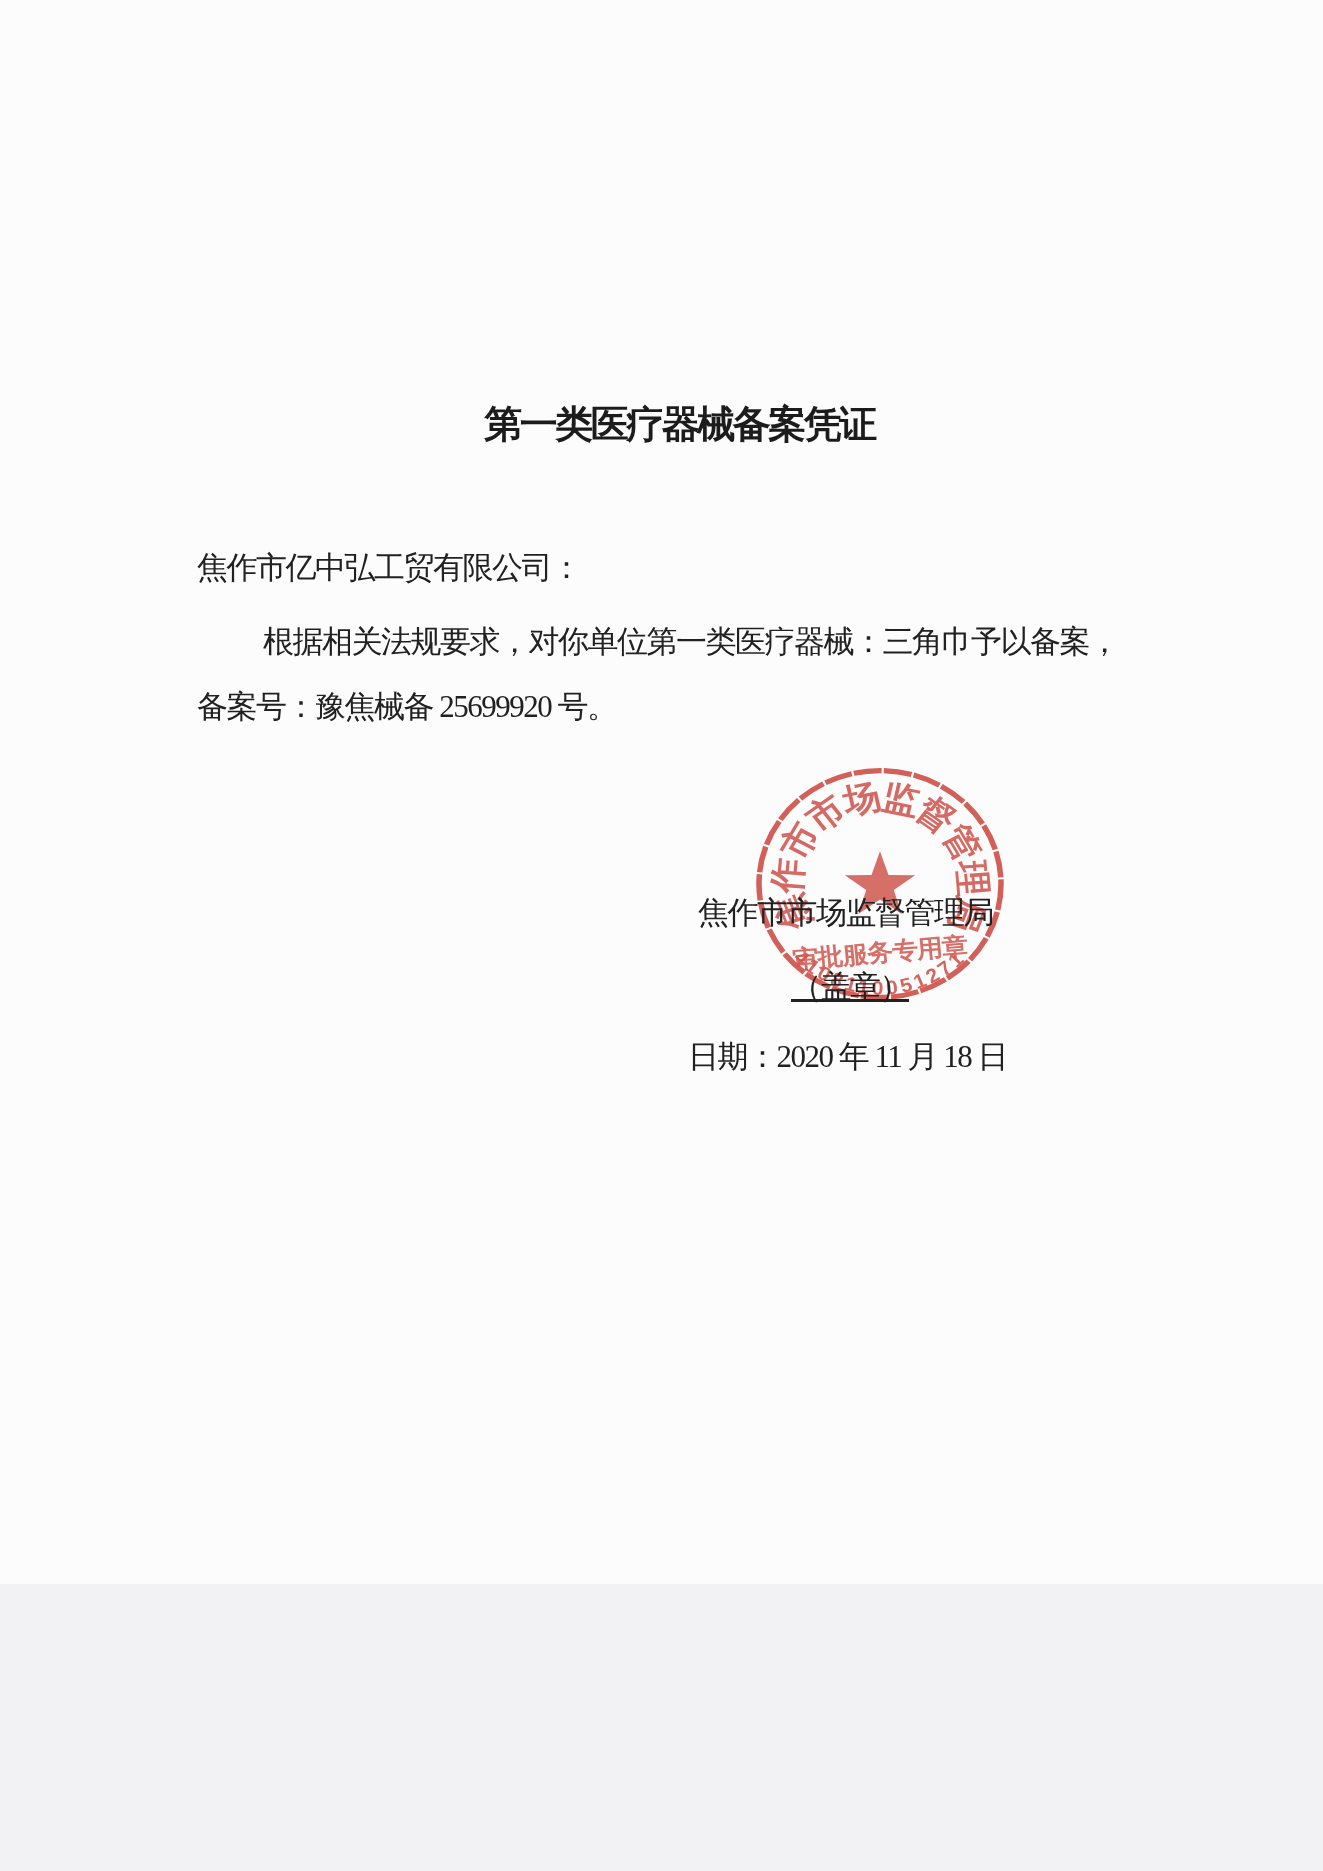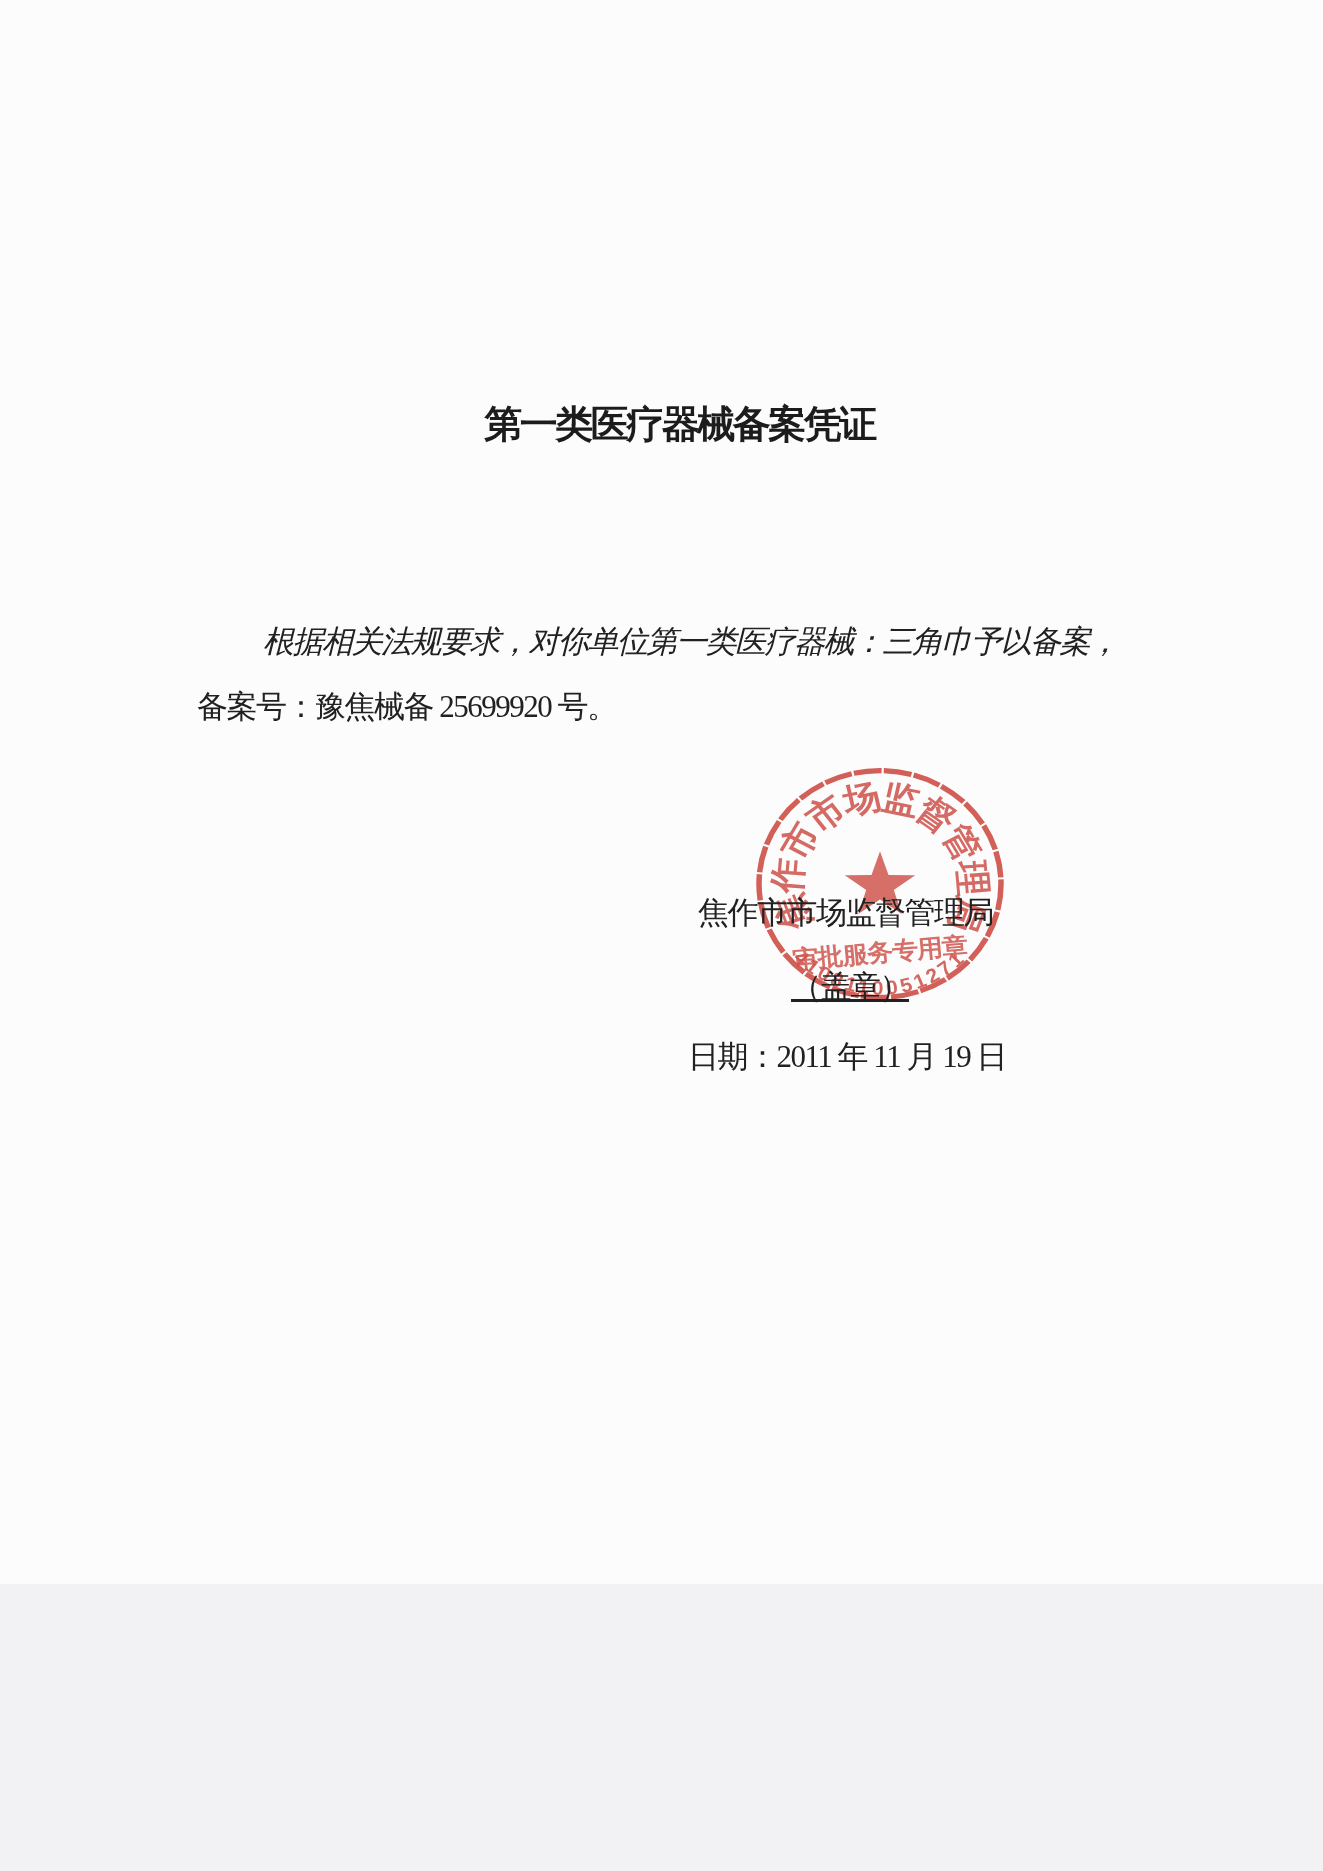--- a/index.html
+++ b/index.html
@@ -32,21 +32,21 @@
     right: 0;
     top: 380px;
     text-align: center;
     font-size: 38px;
     letter-spacing: -2.5px;
     line-height: 1;
     white-space: nowrap;
     color: #1c1c1c;
   }
   .addressee   { left: 197px; top: 521px; }
-  .body-line   { left: 263px; top: 595px; font-style: italic; }
+  .body-line   { left: 263px; top: 595px; }
   .filing-line { left: 197px; top: 660px; }
   .issuer-line { left: 698px; top: 866px; }
   .seal-caption{ left: 791px; top: 940px; z-index: 3; text-decoration: underline; }
   .date-line   { left: 688px; top: 1010px; }
 
   .seal-wrap {
     position: absolute;
     left: 752px;
     top: 764px;
     width: 256px;
@@ -81,30 +81,31 @@
     fill-opacity: 0.9;
   }
 </style>
 </head>
 <body>
 
 <div class="paper">
 
   <h1 class="doc-title">第一类医疗器械备案凭证</h1>
 
+  <p class="doc-text addressee">焦作市亿中弘工贸有限公司：</p>
 
   <p class="doc-text body-line">根据相关法规要求，对你单位第一类医疗器械：三角巾予以备案，</p>
 
   <p class="doc-text filing-line">备案号：豫焦械备 25699920 号。</p>
 
   <p class="doc-text issuer-line">焦作市市场监督管理局</p>
 
   <p class="doc-text seal-caption">（盖章）</p>
 
-  <p class="doc-text date-line">日期：2011 年 11 月 19 日</p>
+  <p class="doc-text date-line">日期：2020 年 11 月 18 日</p>
 
   <div class="seal-wrap">
     <svg width="256" height="240" viewBox="0 0 256 256" preserveAspectRatio="none" xmlns="http://www.w3.org/2000/svg" xmlns:xlink="http://www.w3.org/1999/xlink">
       <defs>
         <path id="sealArcTop" d="M 63.3 175 A 80 80 0 1 1 192.7 175" fill="none"></path>
         <path id="sealArcBottom" d="M 37.6 203.9 A 118 118 0 0 0 218.4 203.9" fill="none"></path>
       </defs>
 
       <circle cx="128" cy="128" r="121" fill="none" stroke="#cc4a41" stroke-width="5.5" stroke-dasharray="28 2.2" stroke-opacity="0.95"></circle>
 

